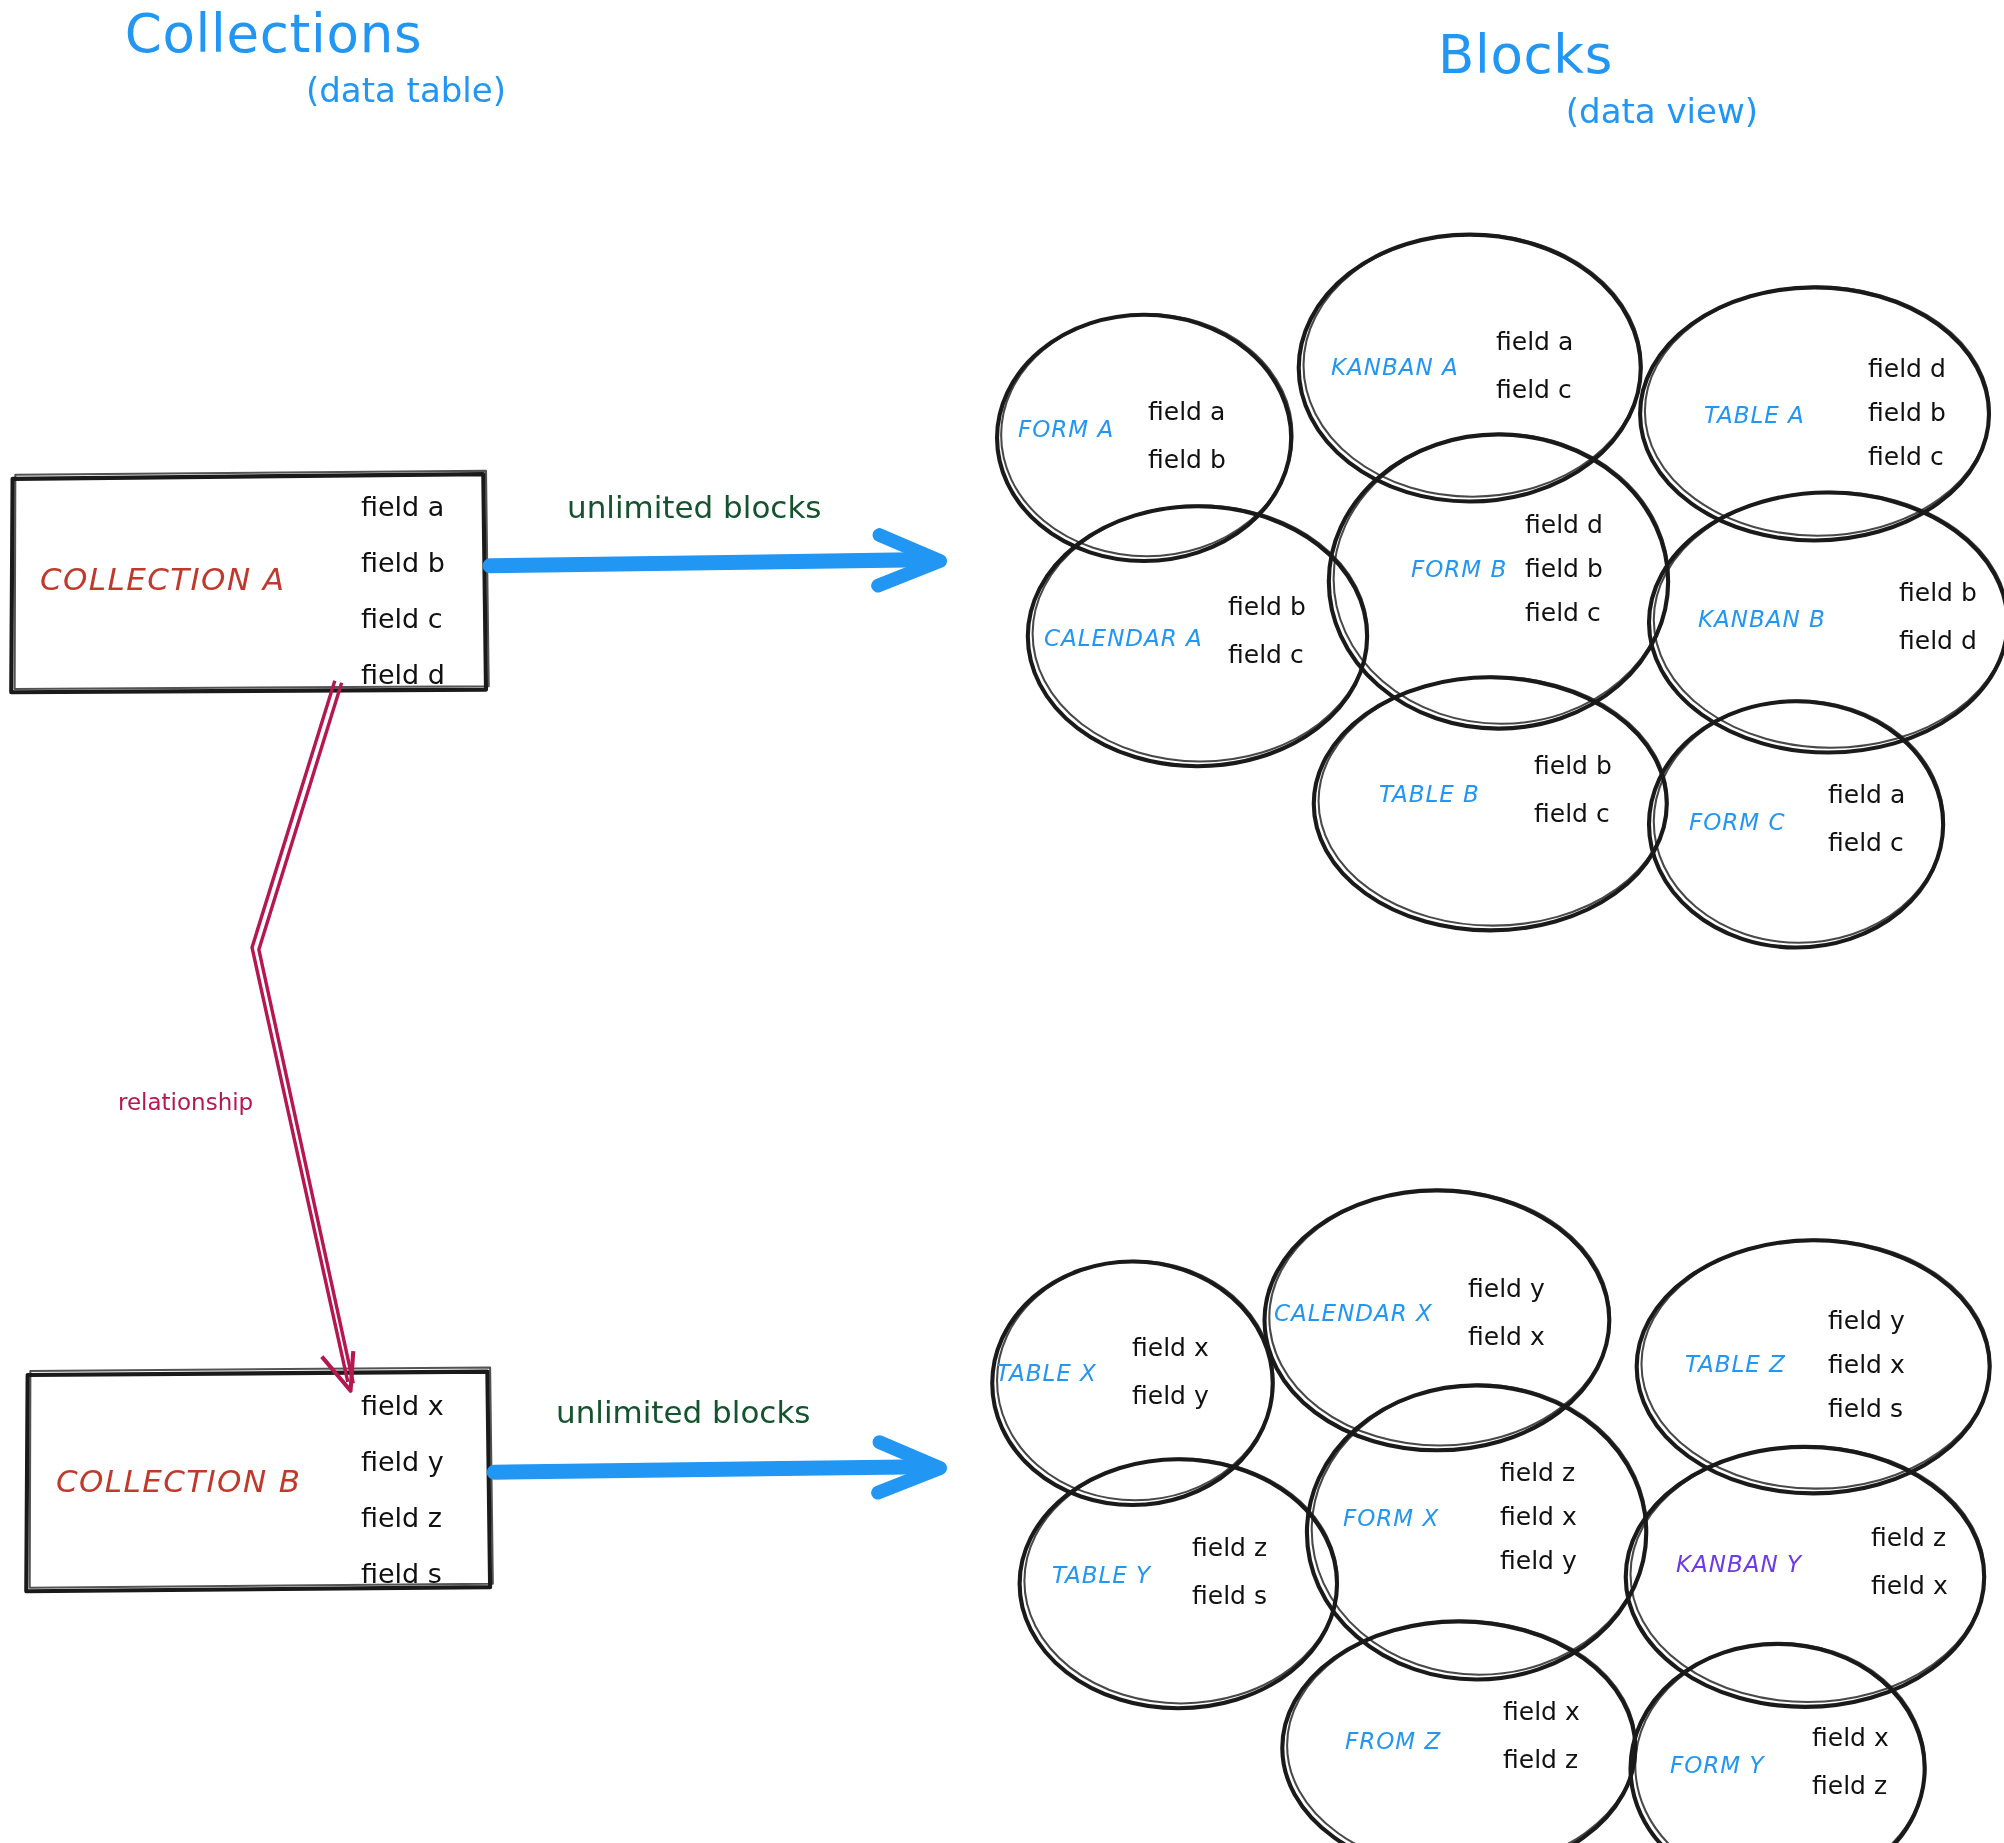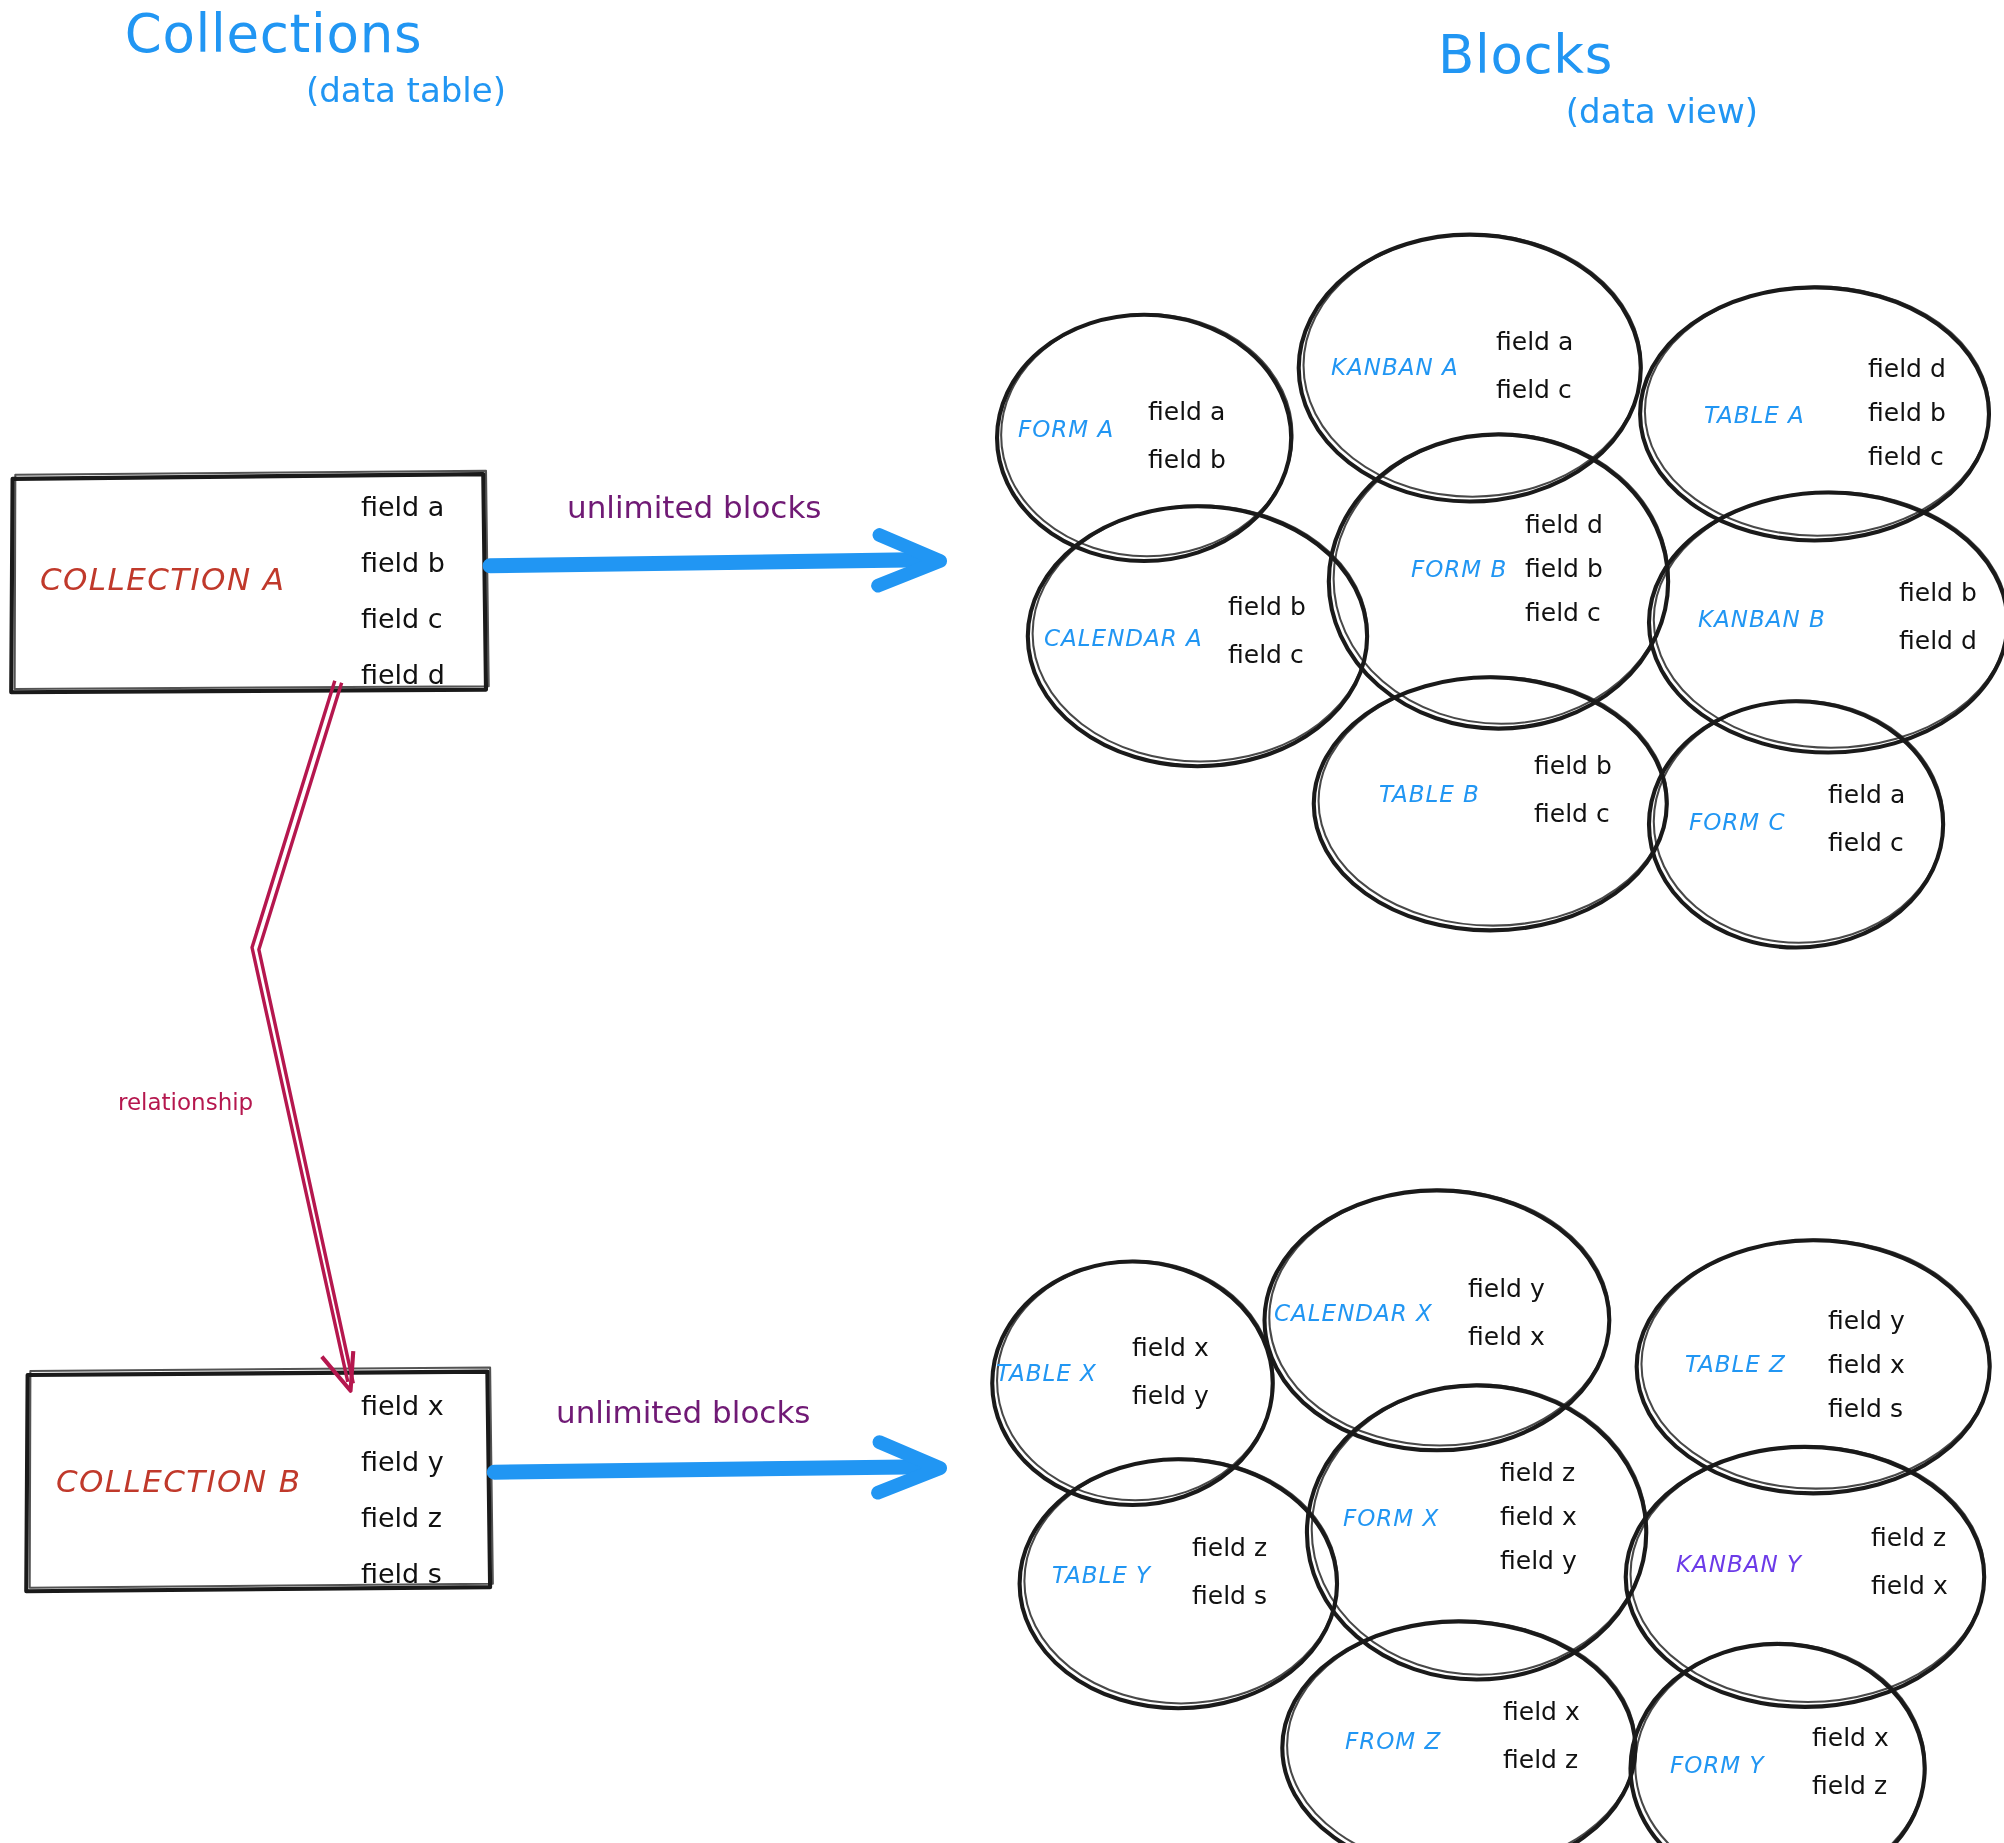--- a/index.html
+++ b/index.html
@@ -15,21 +15,21 @@
   .heading .h2{font-size:34px;line-height:1.0;margin-top:13.7px;text-align:right;}
 
   
   .collection{position:absolute;}
   .coll-name{position:absolute;color:#C0392B;font-size:31px;letter-spacing:1.4px;
              font-style:italic;white-space:nowrap;}
   .coll-fields{position:absolute;display:flex;flex-direction:column;}
   .coll-fields .f{font-size:27px;color:#111;white-space:nowrap;text-align:left;}
 
   
-  .arrow-label{position:absolute;color:#701a75;font-size:31px;white-space:nowrap;}
+  .arrow-label{position:absolute;color:#14532d;font-size:31px;white-space:nowrap;}
   .rel-label{position:absolute;color:#B5174E;font-size:23px;white-space:nowrap;}
 
   
   .block{position:absolute;}
   .block-name{position:absolute;font-size:23px;letter-spacing:1px;
               font-style:italic;white-space:nowrap;color:#2196F3;}
   .block-fields{position:absolute;display:flex;flex-direction:column;}
   .block-fields .f{font-size:25px;color:#111;white-space:nowrap;}
 </style>
 </head>

